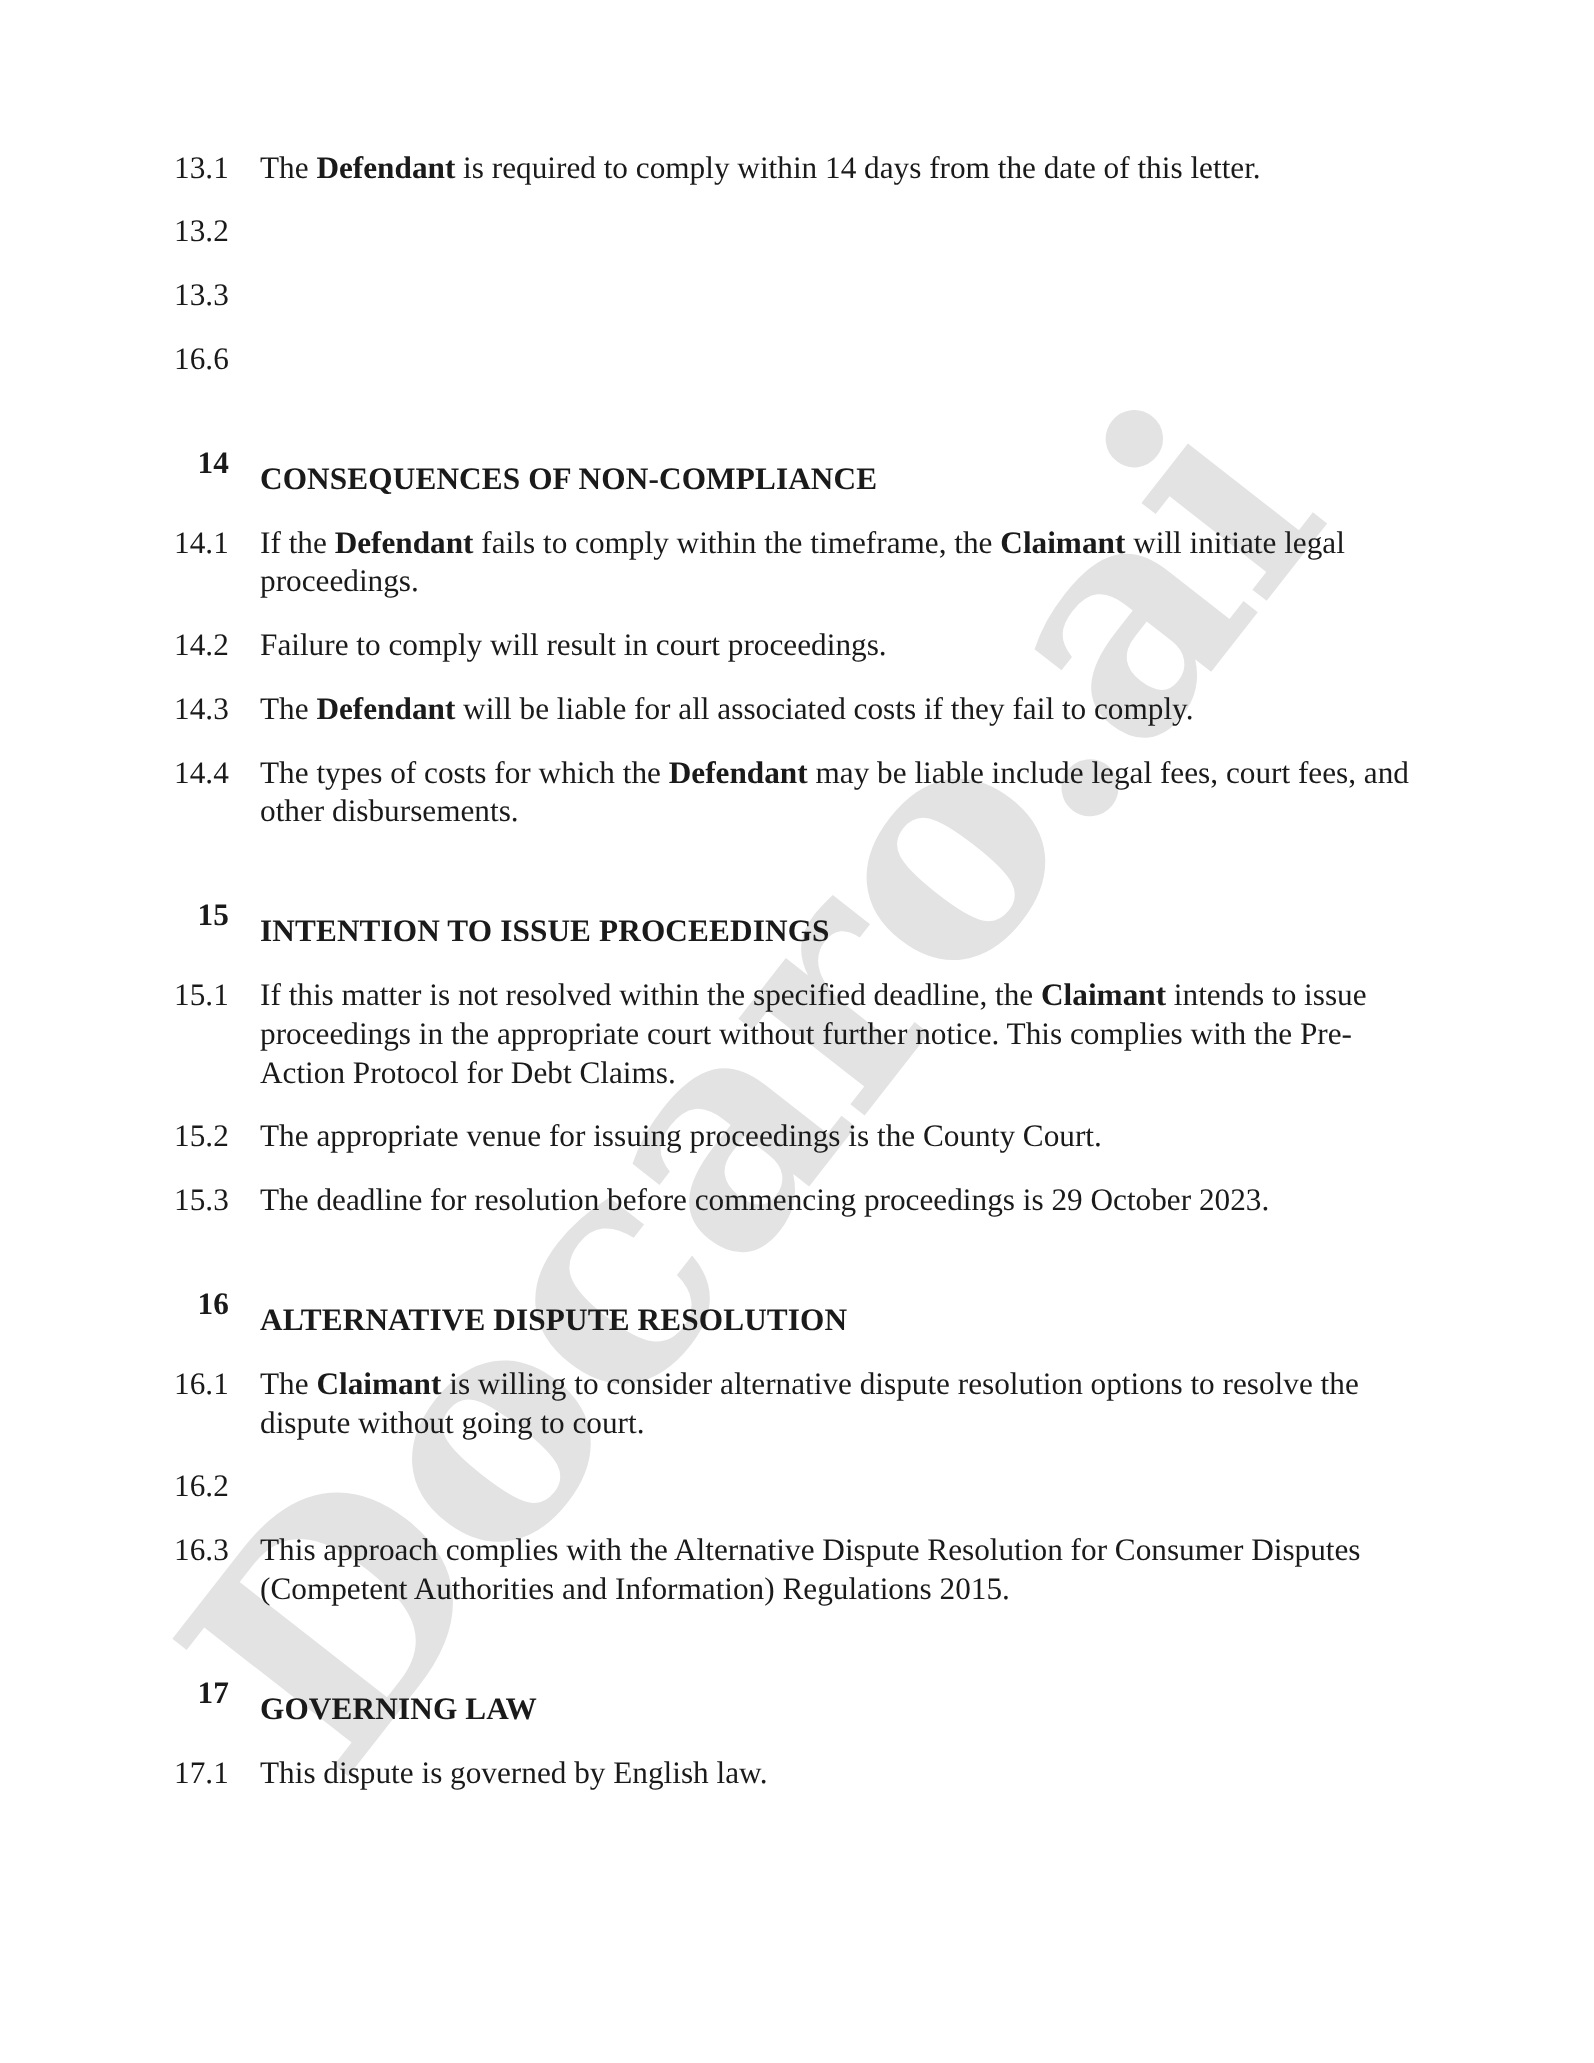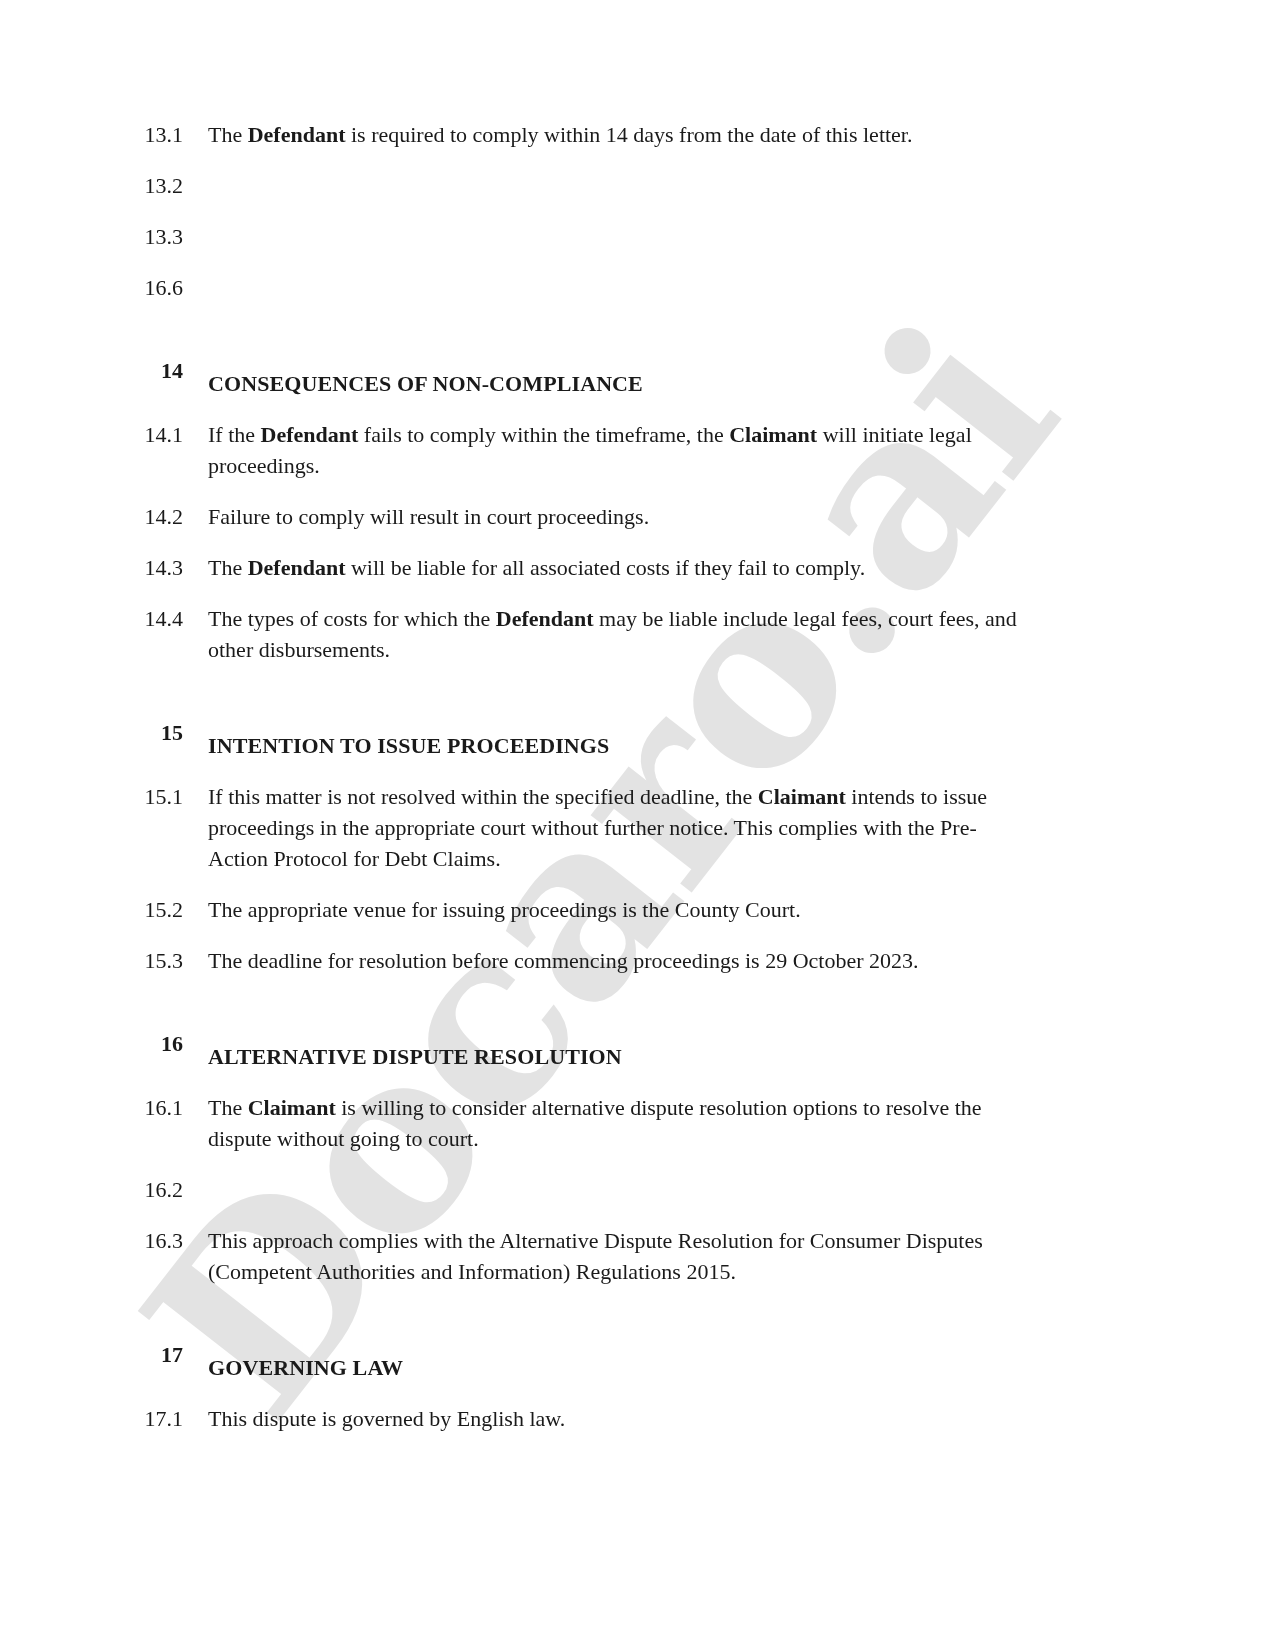--- a/index.html
+++ b/index.html
@@ -29,21 +29,21 @@
     user-select: none;
     pointer-events: none;
     z-index: 0;
   }
   .doc {
     position: absolute;
     left: 100px;
     top: 119px;
     width: 1053px;
     z-index: 1;
-    font-size: 22px;
+    font-size: 25px;
     line-height: 31px;
   }
   .row {
     display: grid;
     grid-template-columns: 83px 945px;
     column-gap: 25px;
     margin: 0 0 20px 0;
   }
   .row .num {
     text-align: right;

